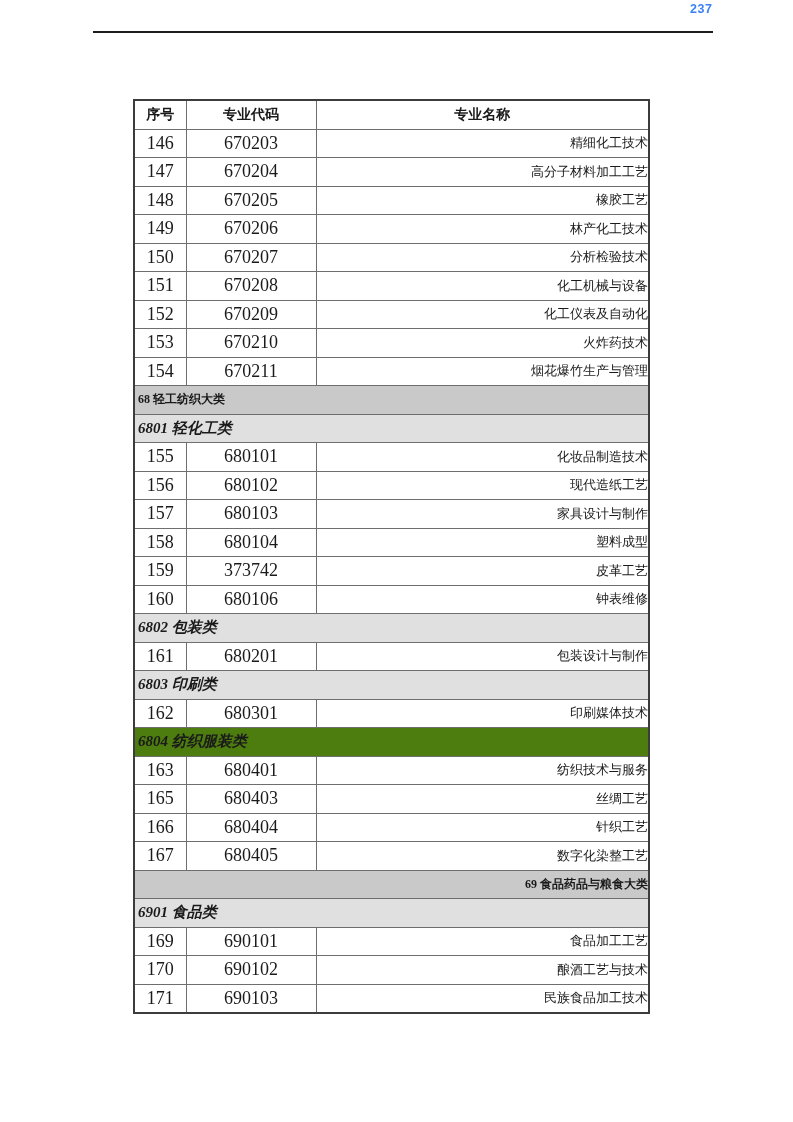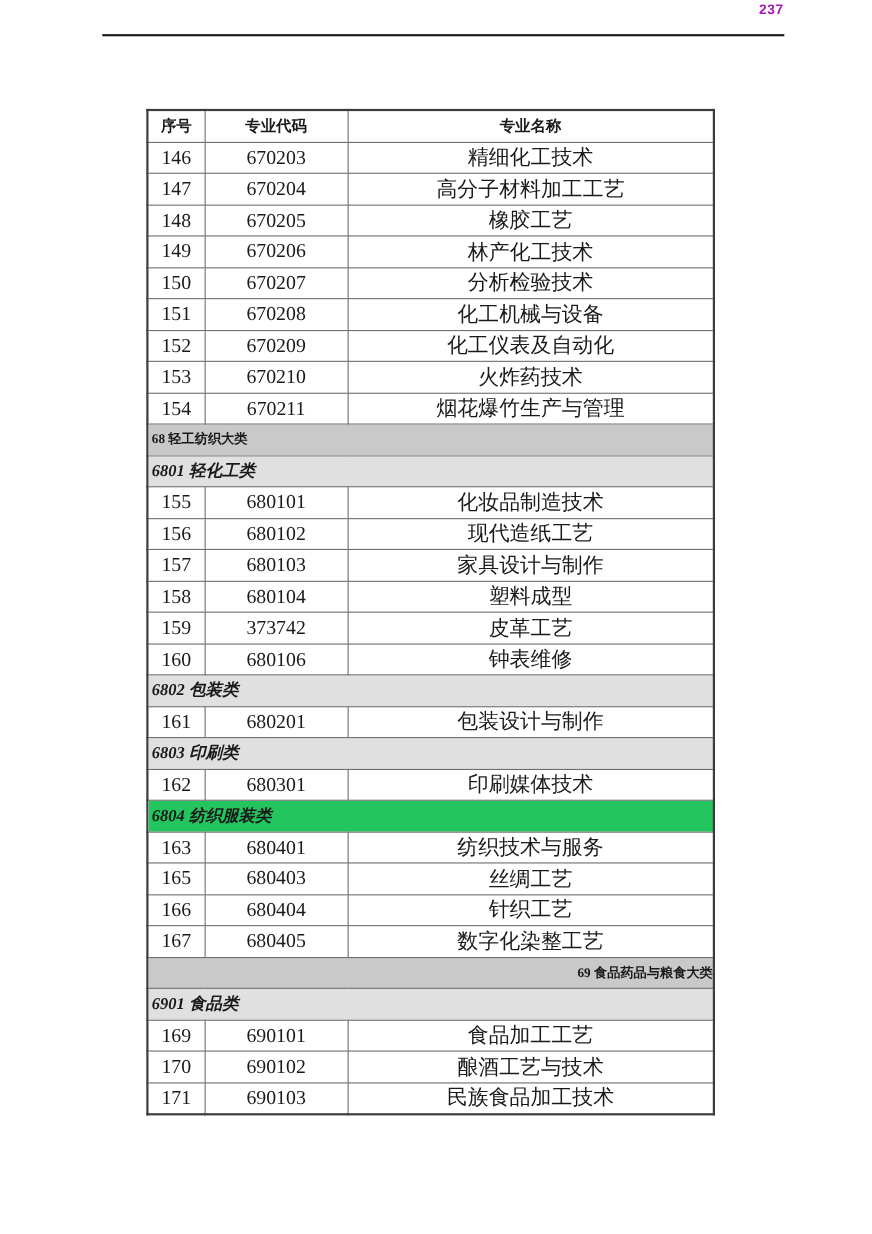--- a/index.html
+++ b/index.html
@@ -12,21 +12,21 @@
     font-family: "Liberation Sans", "DejaVu Sans", sans-serif;
     color: #1a1a1a;
   }
   #page-number {
     position: absolute;
     top: 2px;
     left: 690px;
     font-size: 12.5px;
     font-weight: 600;
     letter-spacing: 0.5px;
-    color: #a21caf;
+    color: #3b82f6;
   }
   #header-rule {
     position: absolute;
     top: 31px;
     left: 93px;
     width: 620px;
     height: 2px;
     background: #1c1c1c;
   }
   table.spec-table {
@@ -56,23 +56,23 @@
     font-family: "Liberation Sans", "DejaVu Sans", sans-serif;
     margin-top: 28px;
   }
   tr.data-row { height: 28.5px; }
   td.cell-no, td.cell-code {
     text-align: center;
     font-family: "Liberation Serif", "DejaVu Serif", serif;
     font-size: 18px;
   }
   td.cell-name {
-    text-align: center;
+    text-align: right;
     padding-left: 3px;
-    font-size: 19px;
+    font-size: 13px;
     font-family: "Liberation Sans", "DejaVu Sans", sans-serif;
   }
   tr.section-row { height: 28.5px; }
   tr.section-row td {
     font-weight: bold;
     text-align: left;
     padding-left: 3px;
     font-size: 12px;
     font-family: "Liberation Serif", "DejaVu Serif", serif;
   }
@@ -201,21 +201,21 @@
         </tr>
         <tr class="subsection-row">
           <td colspan="3" style="background: rgb(224, 224, 224);">6803 印刷类</td>
         </tr>
         <tr class="data-row">
           <td class="cell-no">162</td>
           <td class="cell-code">680301</td>
           <td class="cell-name">印刷媒体技术</td>
         </tr>
         <tr class="subsection-row">
-          <td colspan="3" style="background: #22c55e; margin-top: 28px;">6804 纺织服装类</td>
+          <td colspan="3" style="background: #4d7c0f; margin-top: 28px;">6804 纺织服装类</td>
         </tr>
         <tr class="data-row">
           <td class="cell-no">163</td>
           <td class="cell-code">680401</td>
           <td class="cell-name">纺织技术与服务</td>
         </tr>
         <tr class="data-row">
           <td class="cell-no">165</td>
           <td class="cell-code">680403</td>
           <td class="cell-name">丝绸工艺</td>

